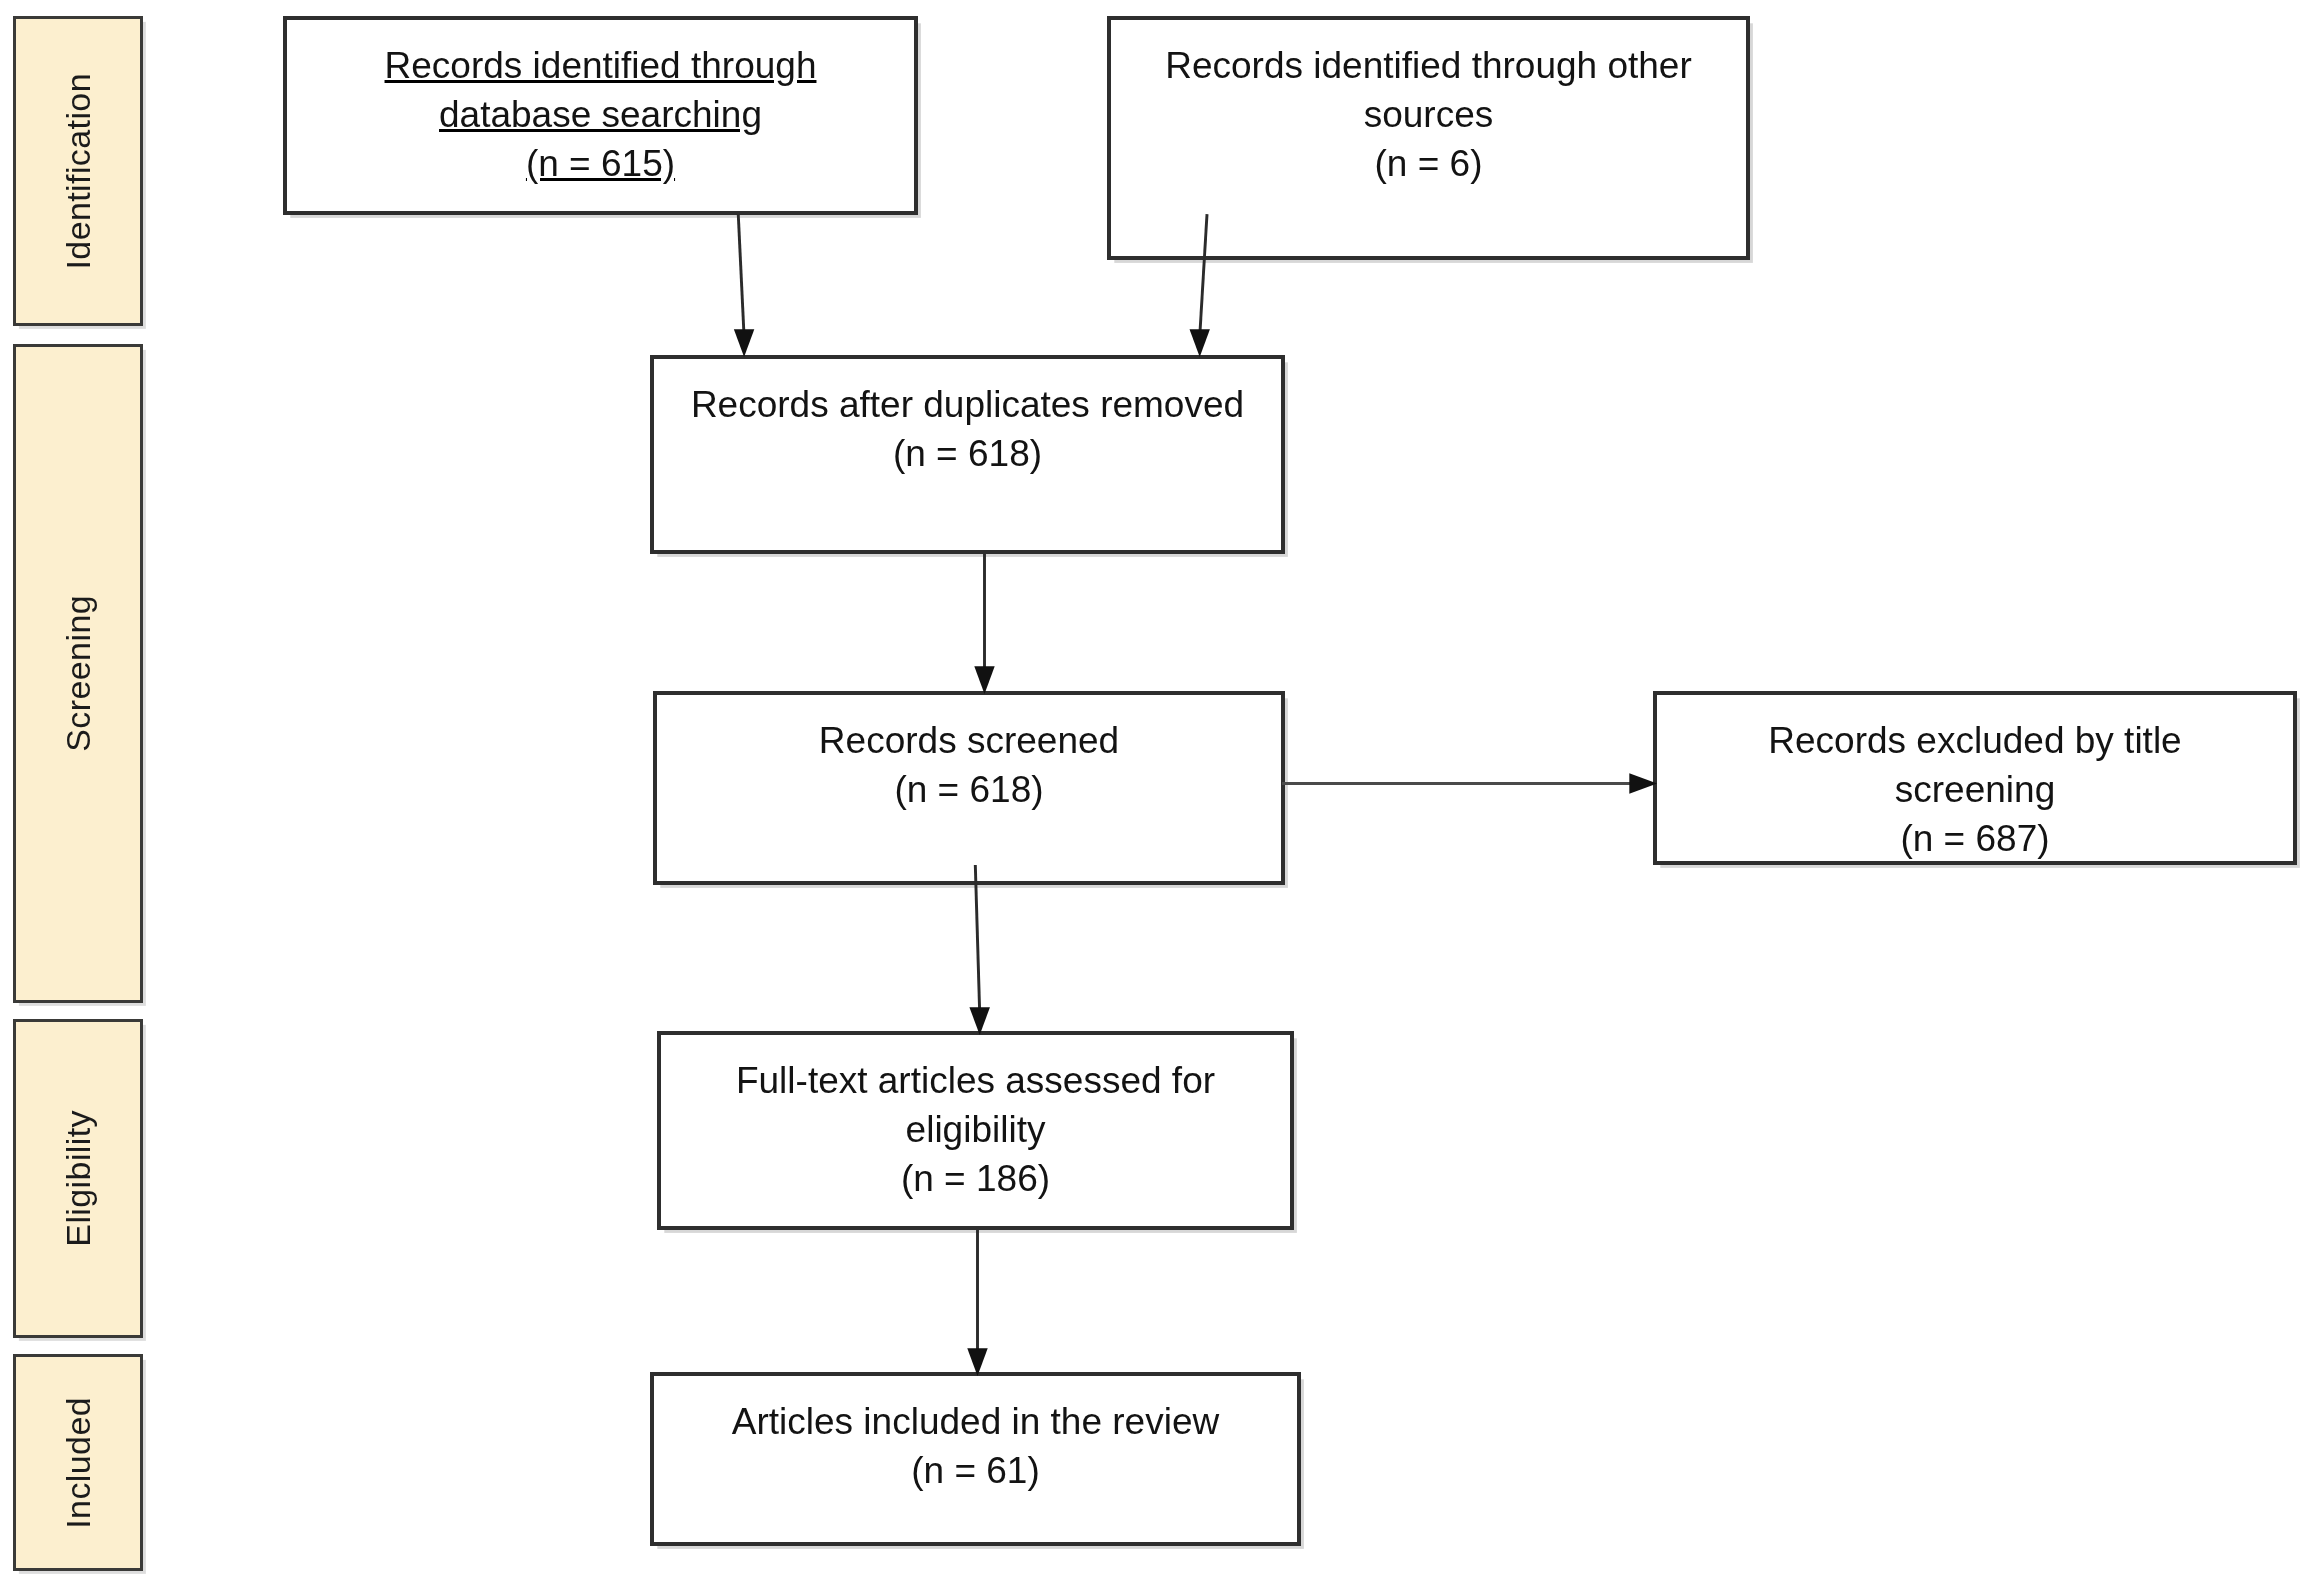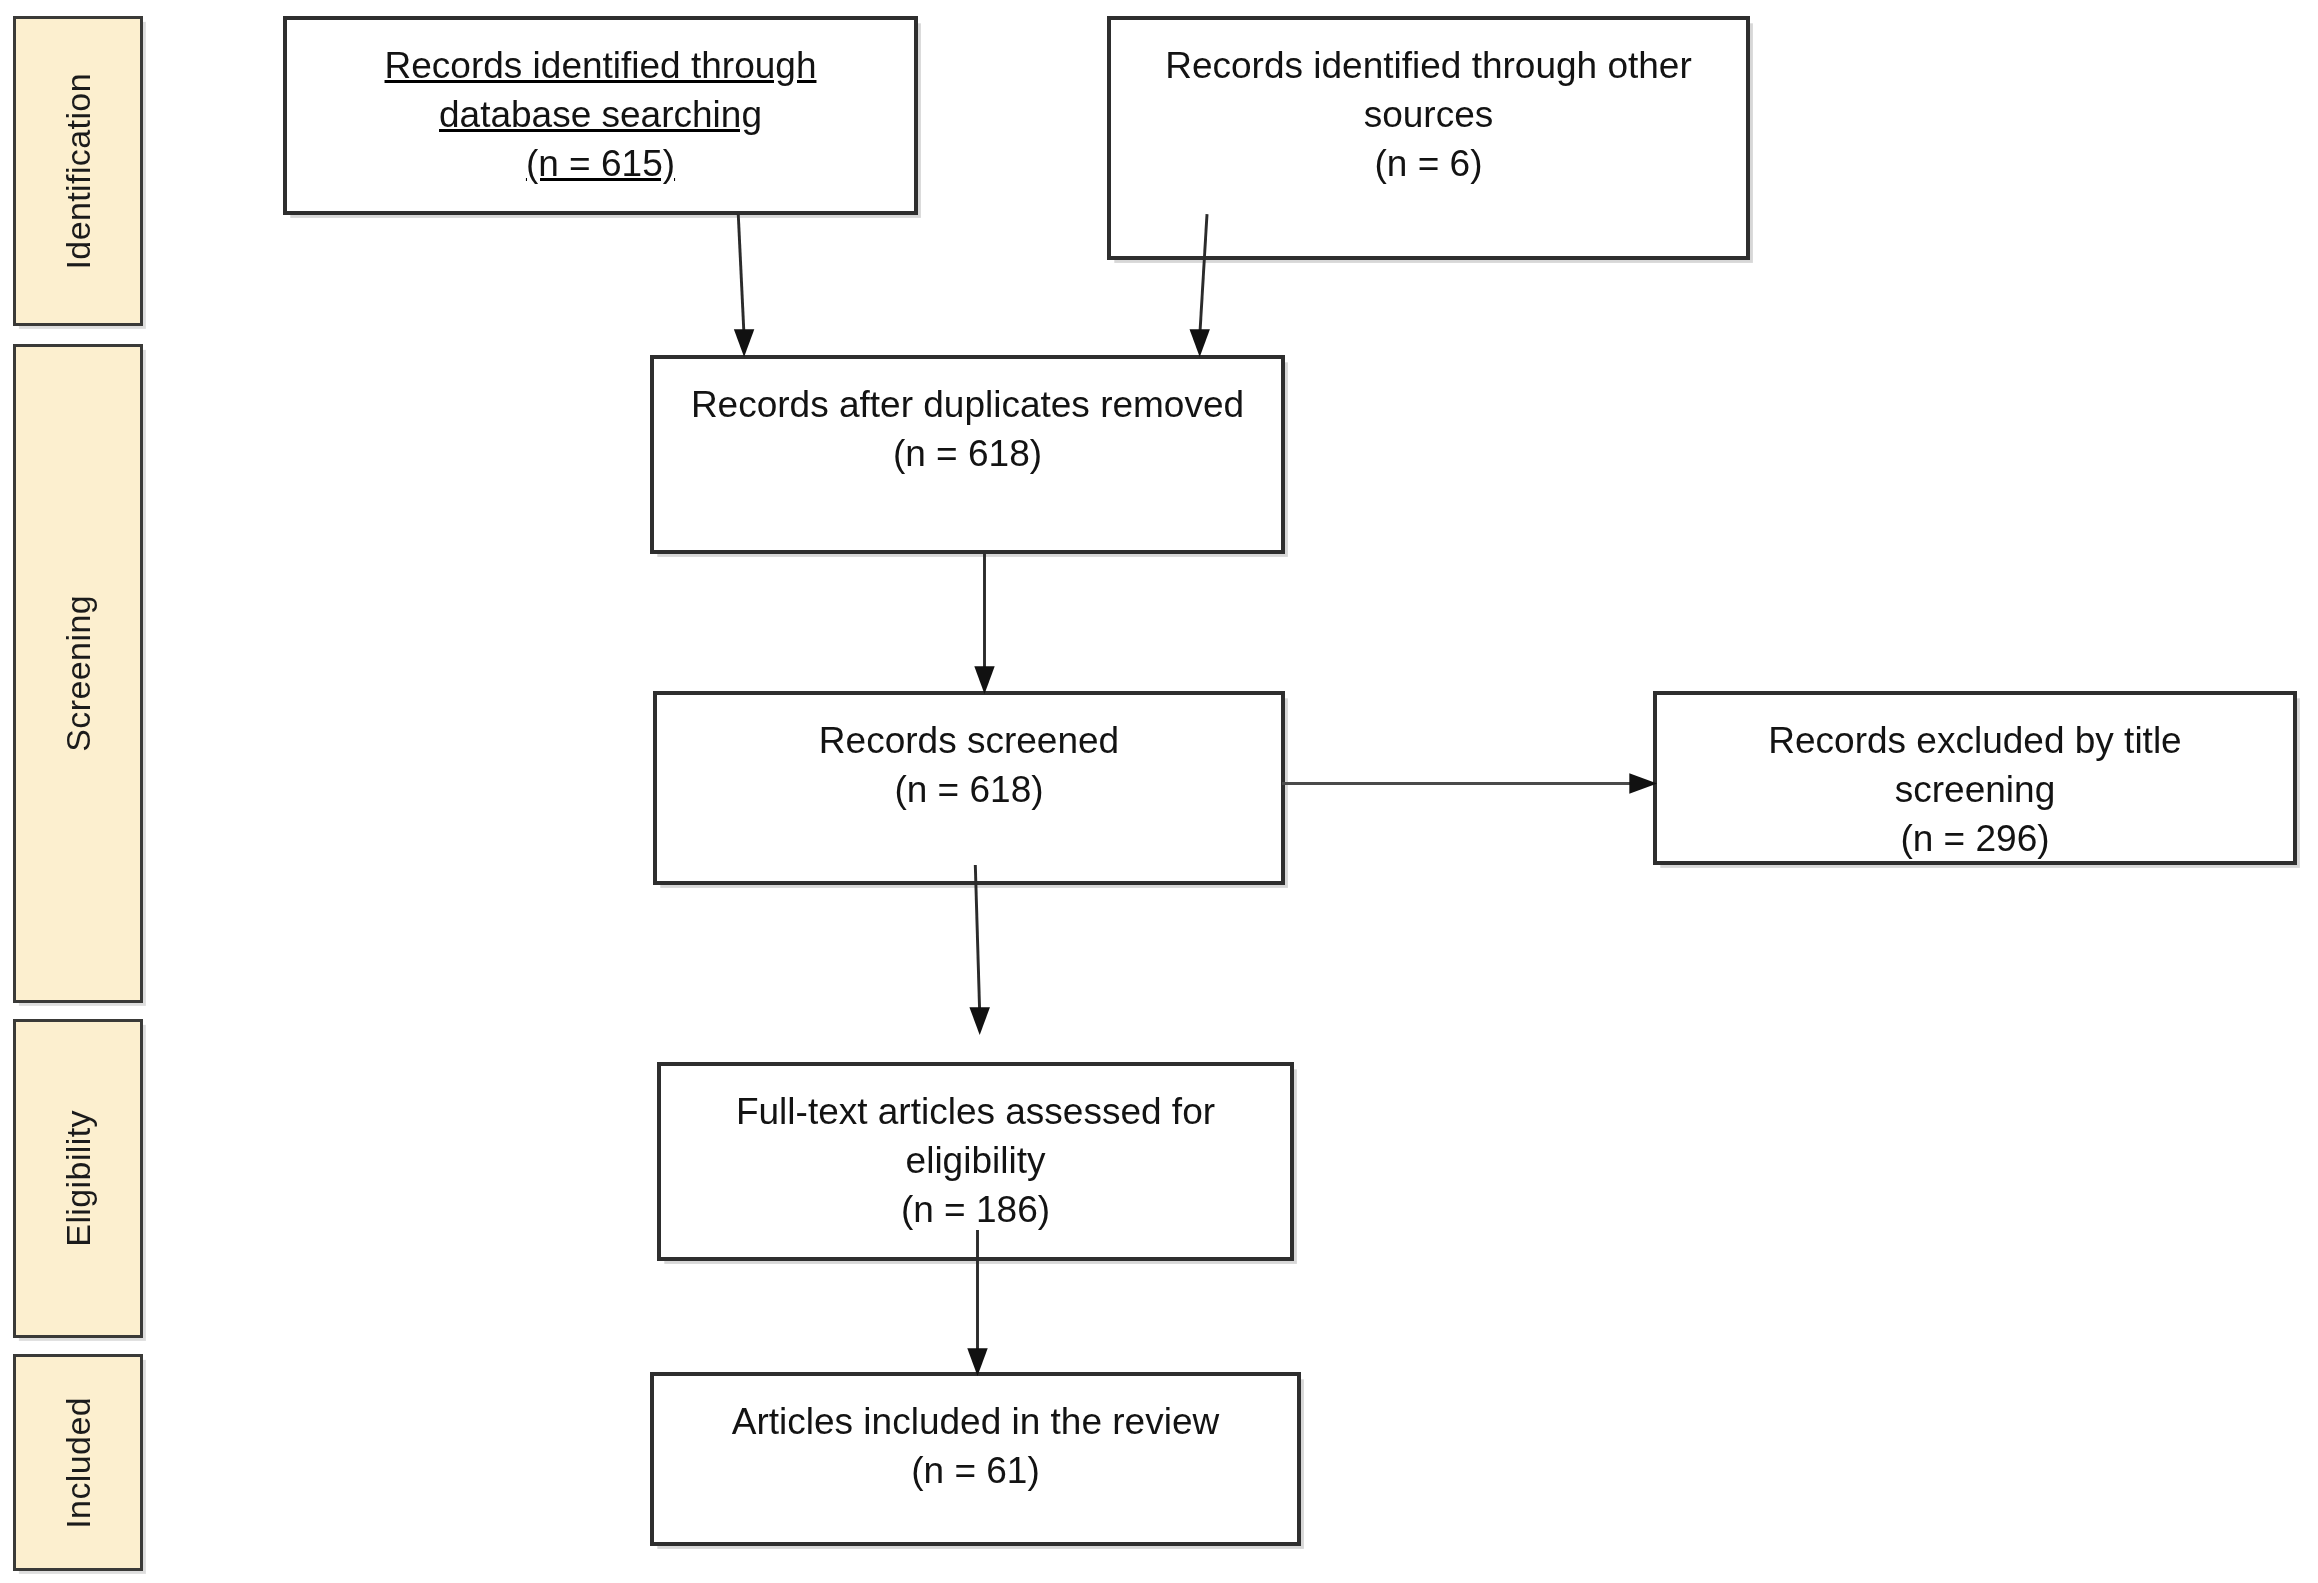--- a/index.html
+++ b/index.html
@@ -107,24 +107,24 @@
   </div>
 
   <div class="flow-box" style="left:653px; top:691px; width:632px; height:194px;">
     <div class="flow-text">Records screened
 (n = 618)</div>
   </div>
 
   <div class="flow-box" style="left:1653px; top:691px; width:644px; height:174px;">
     <div class="flow-text">Records excluded by title
 screening
-(n = 296)</div>
+(n = 687)</div>
   </div>
 
-  <div class="flow-box" style="left:657px; top:1062px; width:637px; height:199px;">
+  <div class="flow-box" style="left:657px; top:1031px; width:637px; height:199px;">
     <div class="flow-text">Full-text articles assessed for
 eligibility
 (n = 186)</div>
   </div>
 
   <div class="flow-box" style="left:650px; top:1372px; width:651px; height:174px;">
     <div class="flow-text">Articles included in the review
 (n = 61)</div>
   </div>
 

